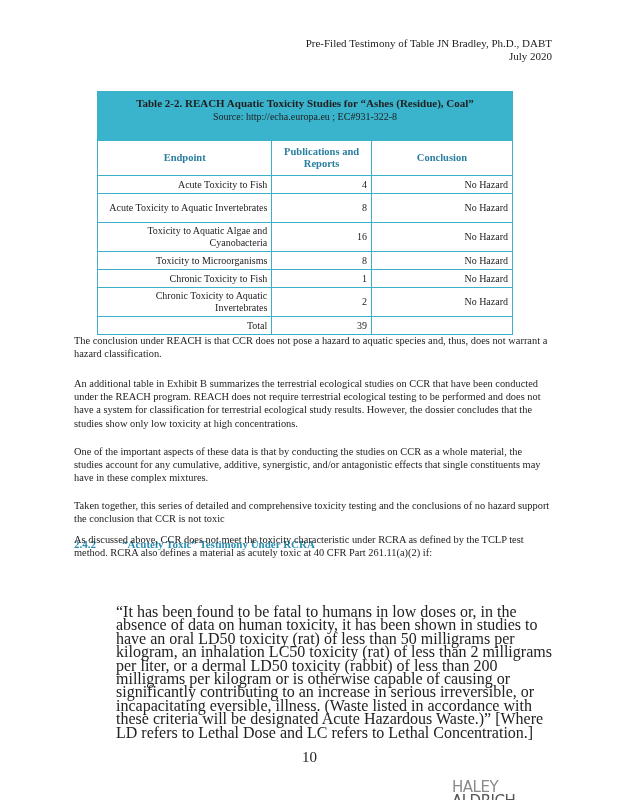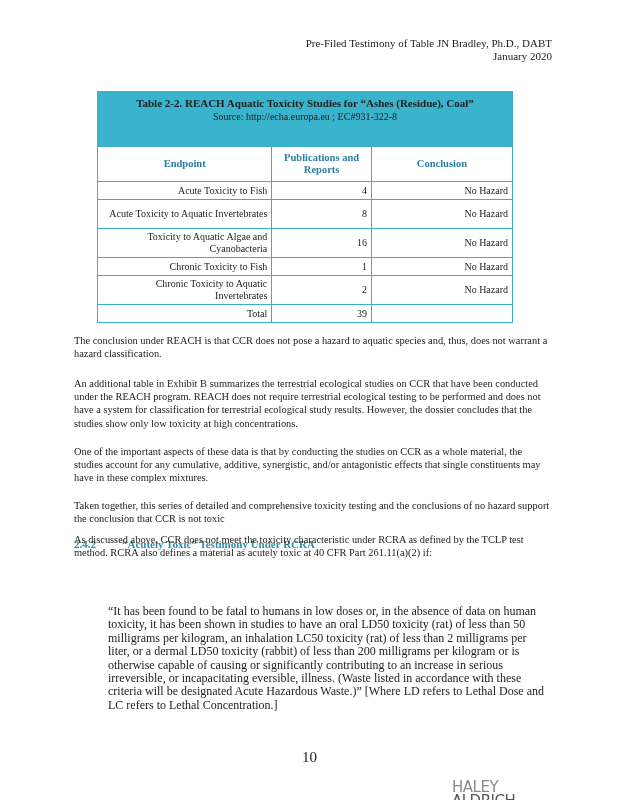--- a/index.html
+++ b/index.html
@@ -3,53 +3,53 @@
 <meta charset="utf-8">
 <style>
   html, body { margin:0; padding:0; background:#ffffff; }
   body { width:618px; height:800px; position:relative; overflow:hidden;
          font-family:"Liberation Serif", "DejaVu Serif", serif; color:#222; }
   .hdr { position:absolute; right:66px; top:37px; text-align:right;
          font-size:11px; line-height:13px; color:#222; }
   table.tox { position:absolute; left:97px; top:91px; width:416px;
               border-collapse:collapse; font-size:10px; }
   table.tox td, table.tox th { border:1.5px solid #3bafc8; }
-  .cap { background:#3ab3cc; text-align:center; padding:4px 0 23px;
+  .cap { background:#3ab3cc; text-align:center; padding:4px 0 17px;
          color:#1e1e1e; }
   .cap-title { font-weight:bold; font-size:11px; line-height:14px; }
   .cap-src { font-size:10px; line-height:13px; }
   .cap-src a { color:#1e1e1e; }
   th { font-weight:bold; color:#2a7fa0; font-size:10.5px; line-height:12px;
        height:32px; background:#fff; }
   td { text-align:right; line-height:12px; padding:1px 4px; height:15px; }
   td.ep { width:42%; }
   td.num { width:24%; }
   td.conc { width:34%; }
   tr.tall td { height:26px; }
   tr.total td { font-weight:normal; }
   .body-text { position:absolute; left:74px; width:478px; font-size:10.4px;
                line-height:13.2px; color:#222; }
   .body-text p { margin:0; }
   .sec-heading { position:absolute; left:74px; top:538px; font-size:11px;
                  font-weight:bold; color:#2a8fb0; }
   .sec-heading span.num { display:inline-block; width:48px; }
-  .quote { position:absolute; left:108px; width:440px; top:605px;
-           font-size:12px; line-height:13.4px; color:#222; }
+  .quote { position:absolute; left:116px; width:440px; top:605px;
+           font-size:16px; line-height:13.4px; color:#222; }
   .pagenum { position:absolute; left:302px; top:749px; font-size:15px; color:#222; }
   .logo { position:absolute; left:452px; top:780px; font-family:"DejaVu Sans", sans-serif;
           font-weight:normal; line-height:14px; letter-spacing:-0.5px; }
   .logo .l1 { color:#8a8a8a; font-size:15px; }
   .logo .l2 { color:#555; font-size:15px; }
 </style>
 </head>
 <body>
 
 <div class="hdr">
   <div>Pre-Filed Testimony of Table JN Bradley, Ph.D., DABT</div>
-  <div>January 2020</div>
+  <div>July 2020</div>
 </div>
 
 <table class="tox">
   <tbody>
       <tr>
     <td class="cap" colspan="3">
       <div class="cap-title">Table 2-2.  REACH Aquatic Toxicity Studies for “Ashes (Residue), Coal”</div>
       <div class="cap-src">
         <span>Source:  </span><a>http://echa.europa.eu </a><span>; EC#931-322-8</span>
       </div>
@@ -66,20 +66,25 @@
     <td class="conc">No Hazard</td>
   </tr>
   <tr class="tall">
     <td class="ep">Acute Toxicity to Aquatic Invertebrates</td>
     <td class="num">8</td>
     <td class="conc">No Hazard</td>
   </tr>
   <tr class="tall">
     <td class="ep">Toxicity to Aquatic Algae and Cyanobacteria</td>
     <td class="num">16</td>
+    <td class="conc">No Hazard</td>
+  </tr>
+  <tr>
+    <td class="ep">Toxicity to Microorganisms</td>
+    <td class="num">8</td>
     <td class="conc">No Hazard</td>
   </tr>
   <tr>
     <td class="ep">Chronic Toxicity to Fish</td>
     <td class="num">1</td>
     <td class="conc">No Hazard</td>
   </tr>
   <tr class="tall">
     <td class="ep">Chronic Toxicity to Aquatic Invertebrates</td>
     <td class="num">2</td>

